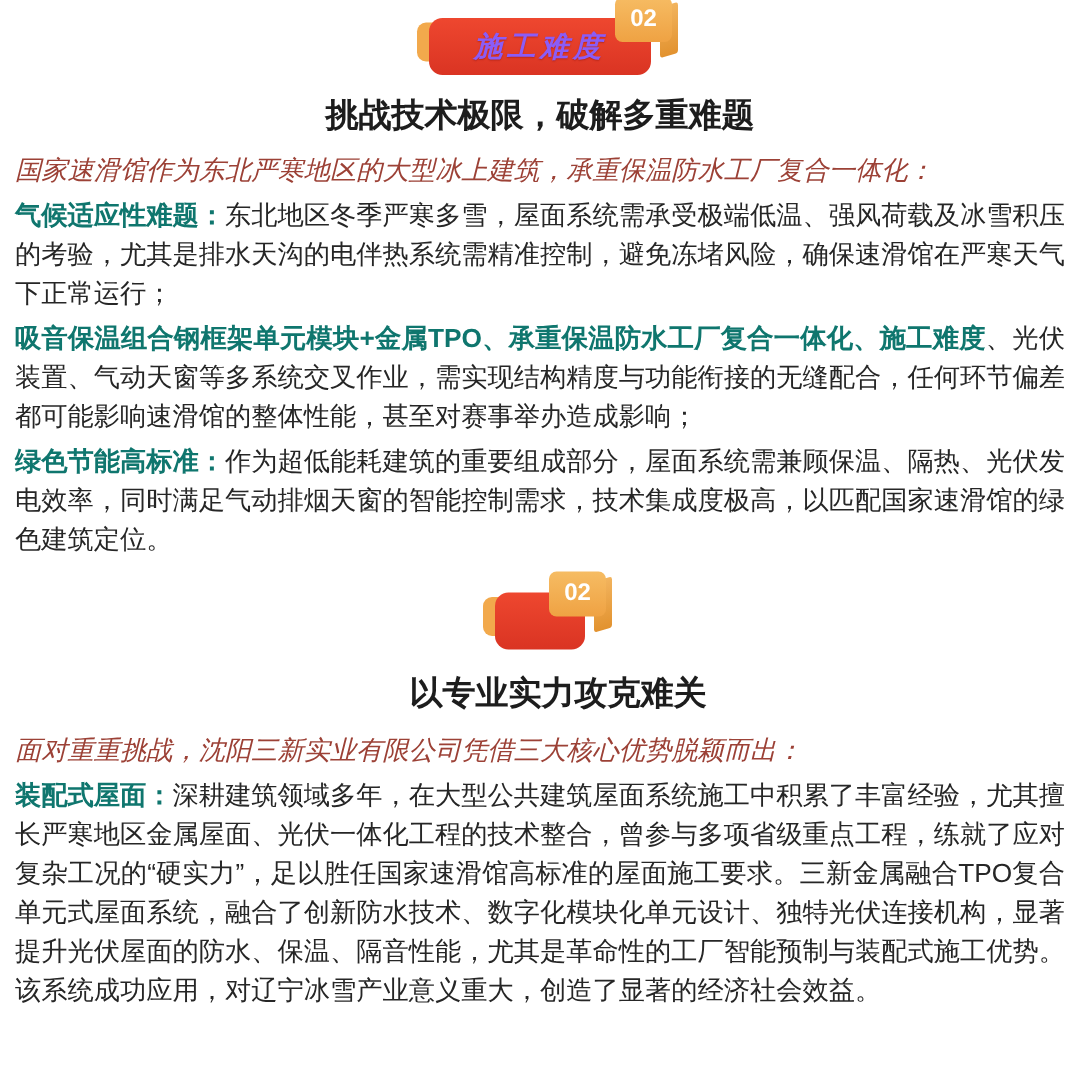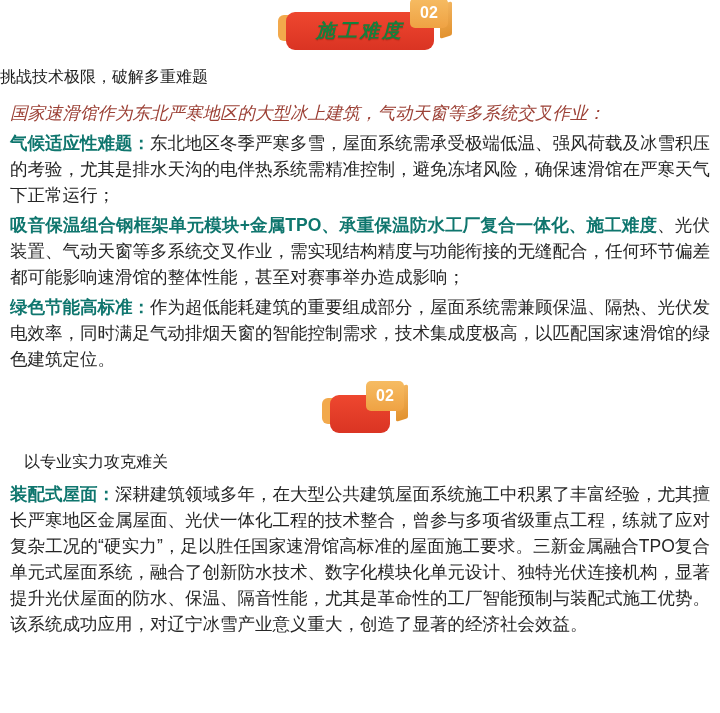--- a/index.html
+++ b/index.html
@@ -44,21 +44,21 @@
     top: 3px;
     width: 18px;
     height: 26px;
     background: #f2a94c;
     border-radius: 6px;
     z-index: 1;
   }
   .badge-label {
     position: relative;
     z-index: 3;
-    color: #15803d;
+    color: #8b5cf6;
     font-size: 19px;
     font-weight: 700;
     font-style: italic;
     letter-spacing: 3px;
     white-space: nowrap;
     text-shadow: 0 1px 1px rgba(140,20,10,.45);
   }
   .badge-tab {
     position: absolute;
     right: -14px;
@@ -87,23 +87,24 @@
     align-items: center;
     justify-content: center;
     color: #ffffff;
     font-size: 16px;
     font-weight: 700;
     z-index: 2;
   }
 
   
   .section-heading {
-    font-size: 16px;
+    text-align: center;
+    font-size: 22px;
     line-height: 30px;
-    font-weight: 400;
+    font-weight: 700;
     color: #1d1d1d;
     margin-top: 12px;
   }
   .section-heading.second { margin-top: 14px; padding-left: 24px; }
 
   
   .intro {
     font-style: italic;
     color: #9c4136;
     font-size: 17.5px;
@@ -135,21 +136,21 @@
         <span class="badge-tab">
           <span class="tab-fold"></span>
           <span class="tab-face">02</span>
         </span>
       </div>
     </div>
 
     <h2 class="section-heading">挑战技术极限，破解多重难题</h2>
 
     <div class="content">
-      <p class="intro">国家速滑馆作为东北严寒地区的大型冰上建筑，气动天窗等多系统交叉作业：</p>
+      <p class="intro">国家速滑馆作为东北严寒地区的大型冰上建筑，承重保温防水工厂复合一体化：</p>
 
       <p class="para"><b>气候适应性难题：</b><span>东北地区冬季严寒多雪，屋面系统需承受极端低温、强风荷载及冰雪积压的考验，尤其是排水天沟的电伴热系统需精准控制，避免冻堵风险，确保速滑馆在严寒天气下正常运行；</span></p>
 
 
       <p class="para"><b>吸音保温组合钢框架单元模块+金属TPO、承重保温防水工厂复合一体化、施工难度</b><span>、光伏装置、气动天窗等多系统交叉作业，需实现结构精度与功能衔接的无缝配合，任何环节偏差都可能影响速滑馆的整体性能，甚至对赛事举办造成影响；</span></p>
 
       <p class="para"><b>绿色节能高标准：</b><span>作为超低能耗建筑的重要组成部分，屋面系统需兼顾保温、隔热、光伏发电效率，同时满足气动排烟天窗的智能控制需求，技术集成度极高，以匹配国家速滑馆的绿色建筑定位。</span></p>
     </div>
   </section>
 
@@ -161,18 +162,19 @@
         <span class="badge-tab">
           <span class="tab-fold"></span>
           <span class="tab-face">02</span>
         </span>
       </div>
     </div>
 
     <h2 class="section-heading second">以专业实力攻克难关</h2>
 
     <div class="content">
+      <p class="intro second">面对重重挑战，沈阳三新实业有限公司凭借三大核心优势脱颖而出：</p>
 
       <p class="para"><b>装配式屋面：</b><span>深耕建筑领域多年，在大型公共建筑屋面系统施工中积累了丰富经验，尤其擅长严寒地区金属屋面、光伏一体化工程的技术整合，曾参与多项省级重点工程，练就了应对复杂工况的“硬实力”，足以胜任国家速滑馆高标准的屋面施工要求。三新金属融合TPO复合单元式屋面系统，融合了创新防水技术、数字化模块化单元设计、独特光伏连接机构，显著提升光伏屋面的防水、保温、隔音性能，尤其是革命性的工厂智能预制与装配式施工优势。该系统成功应用，对辽宁冰雪产业意义重大，创造了显著的经济社会效益。</span></p>
     </div>
   </section>
 
 </div>
 
 </body></html>

